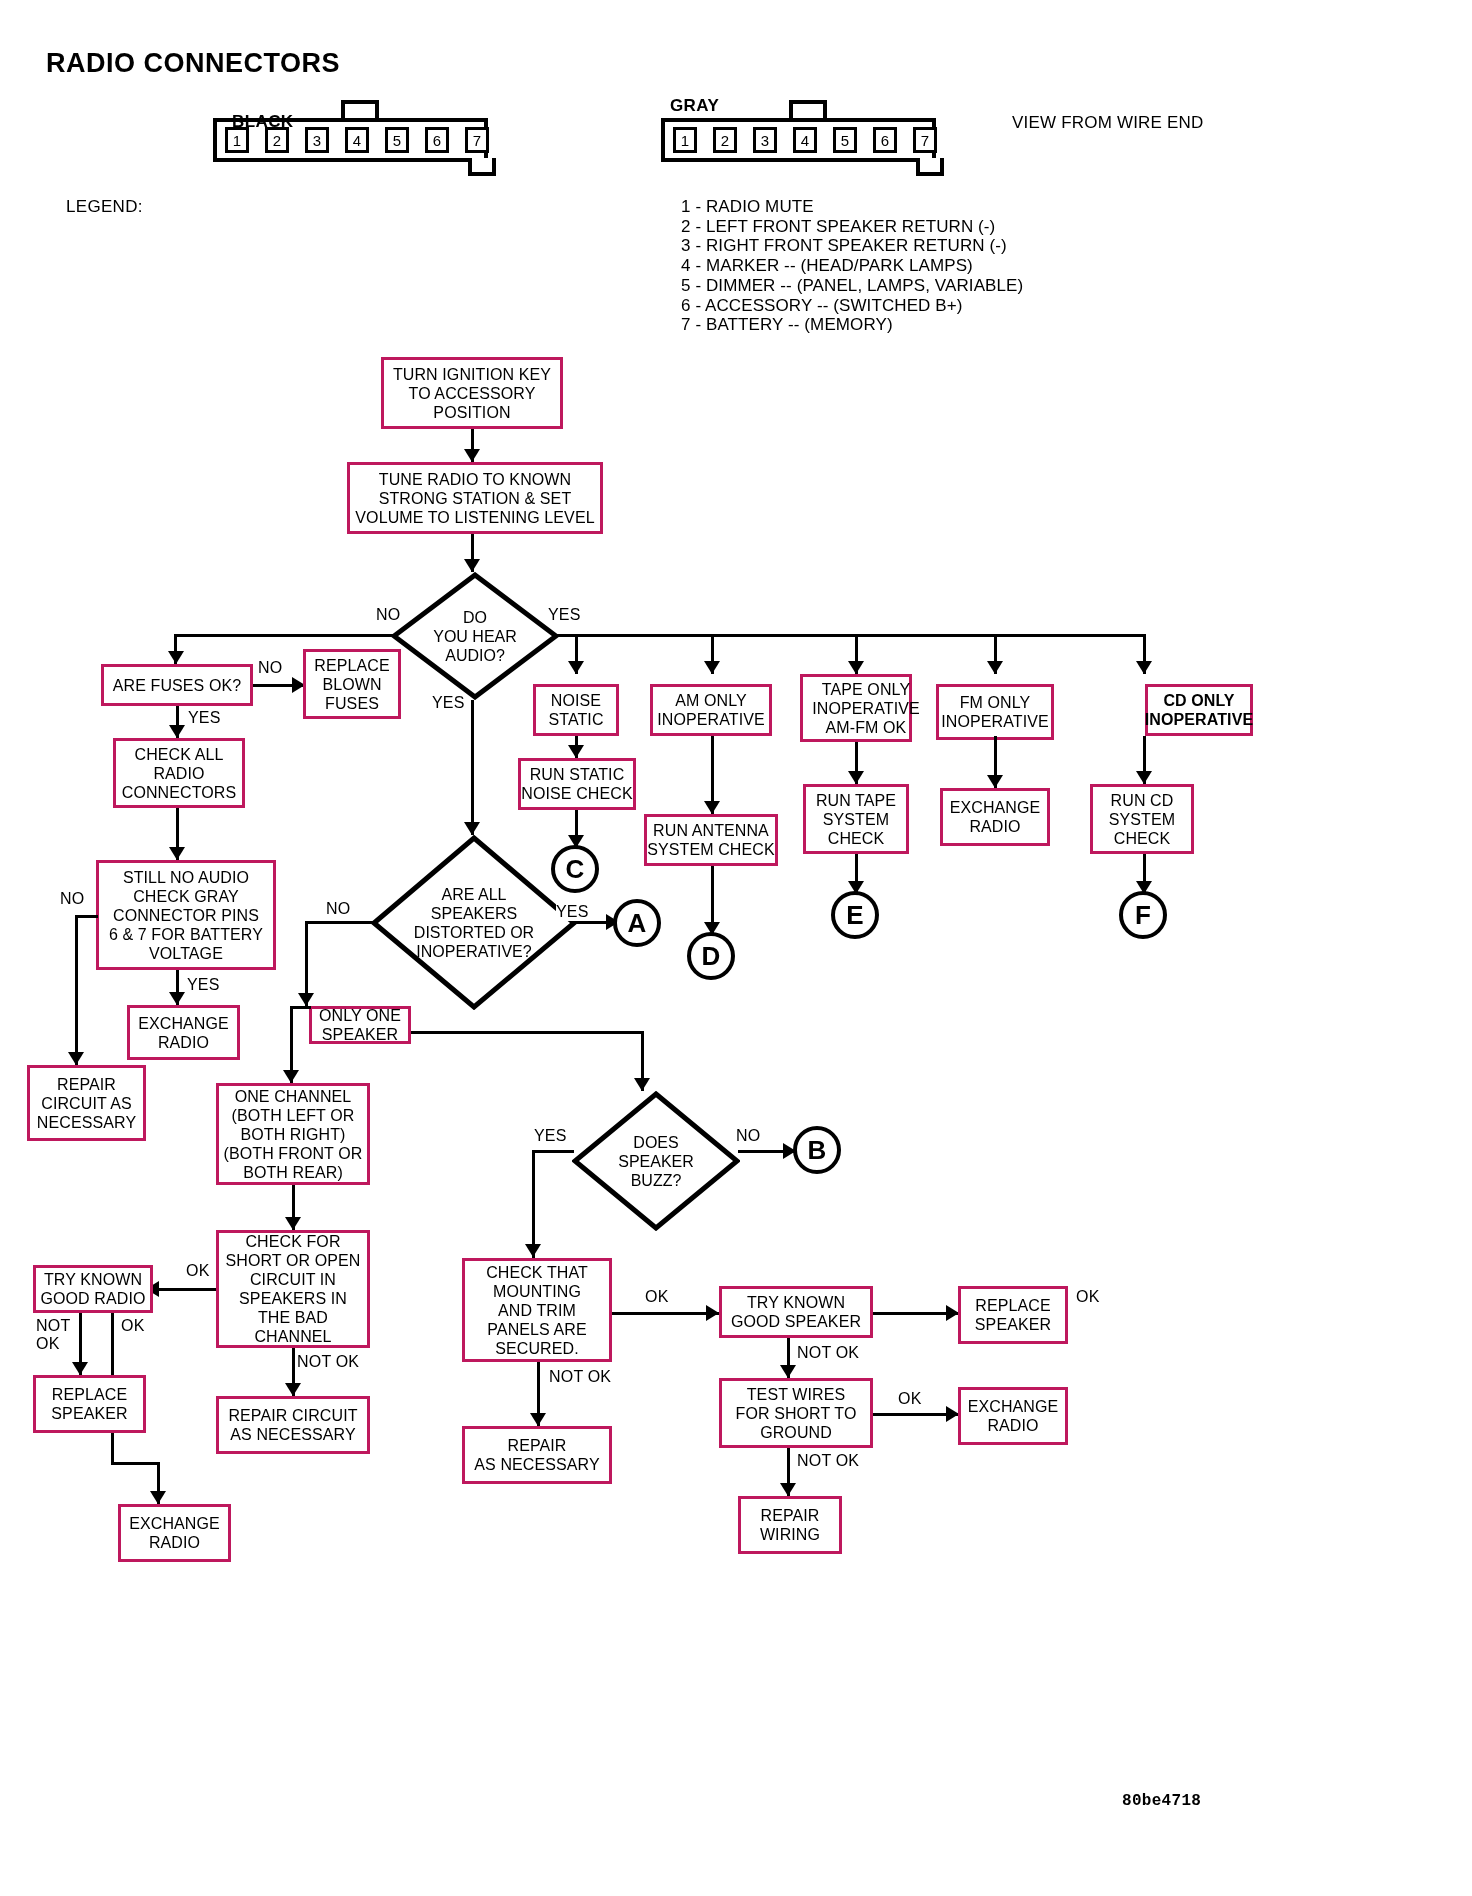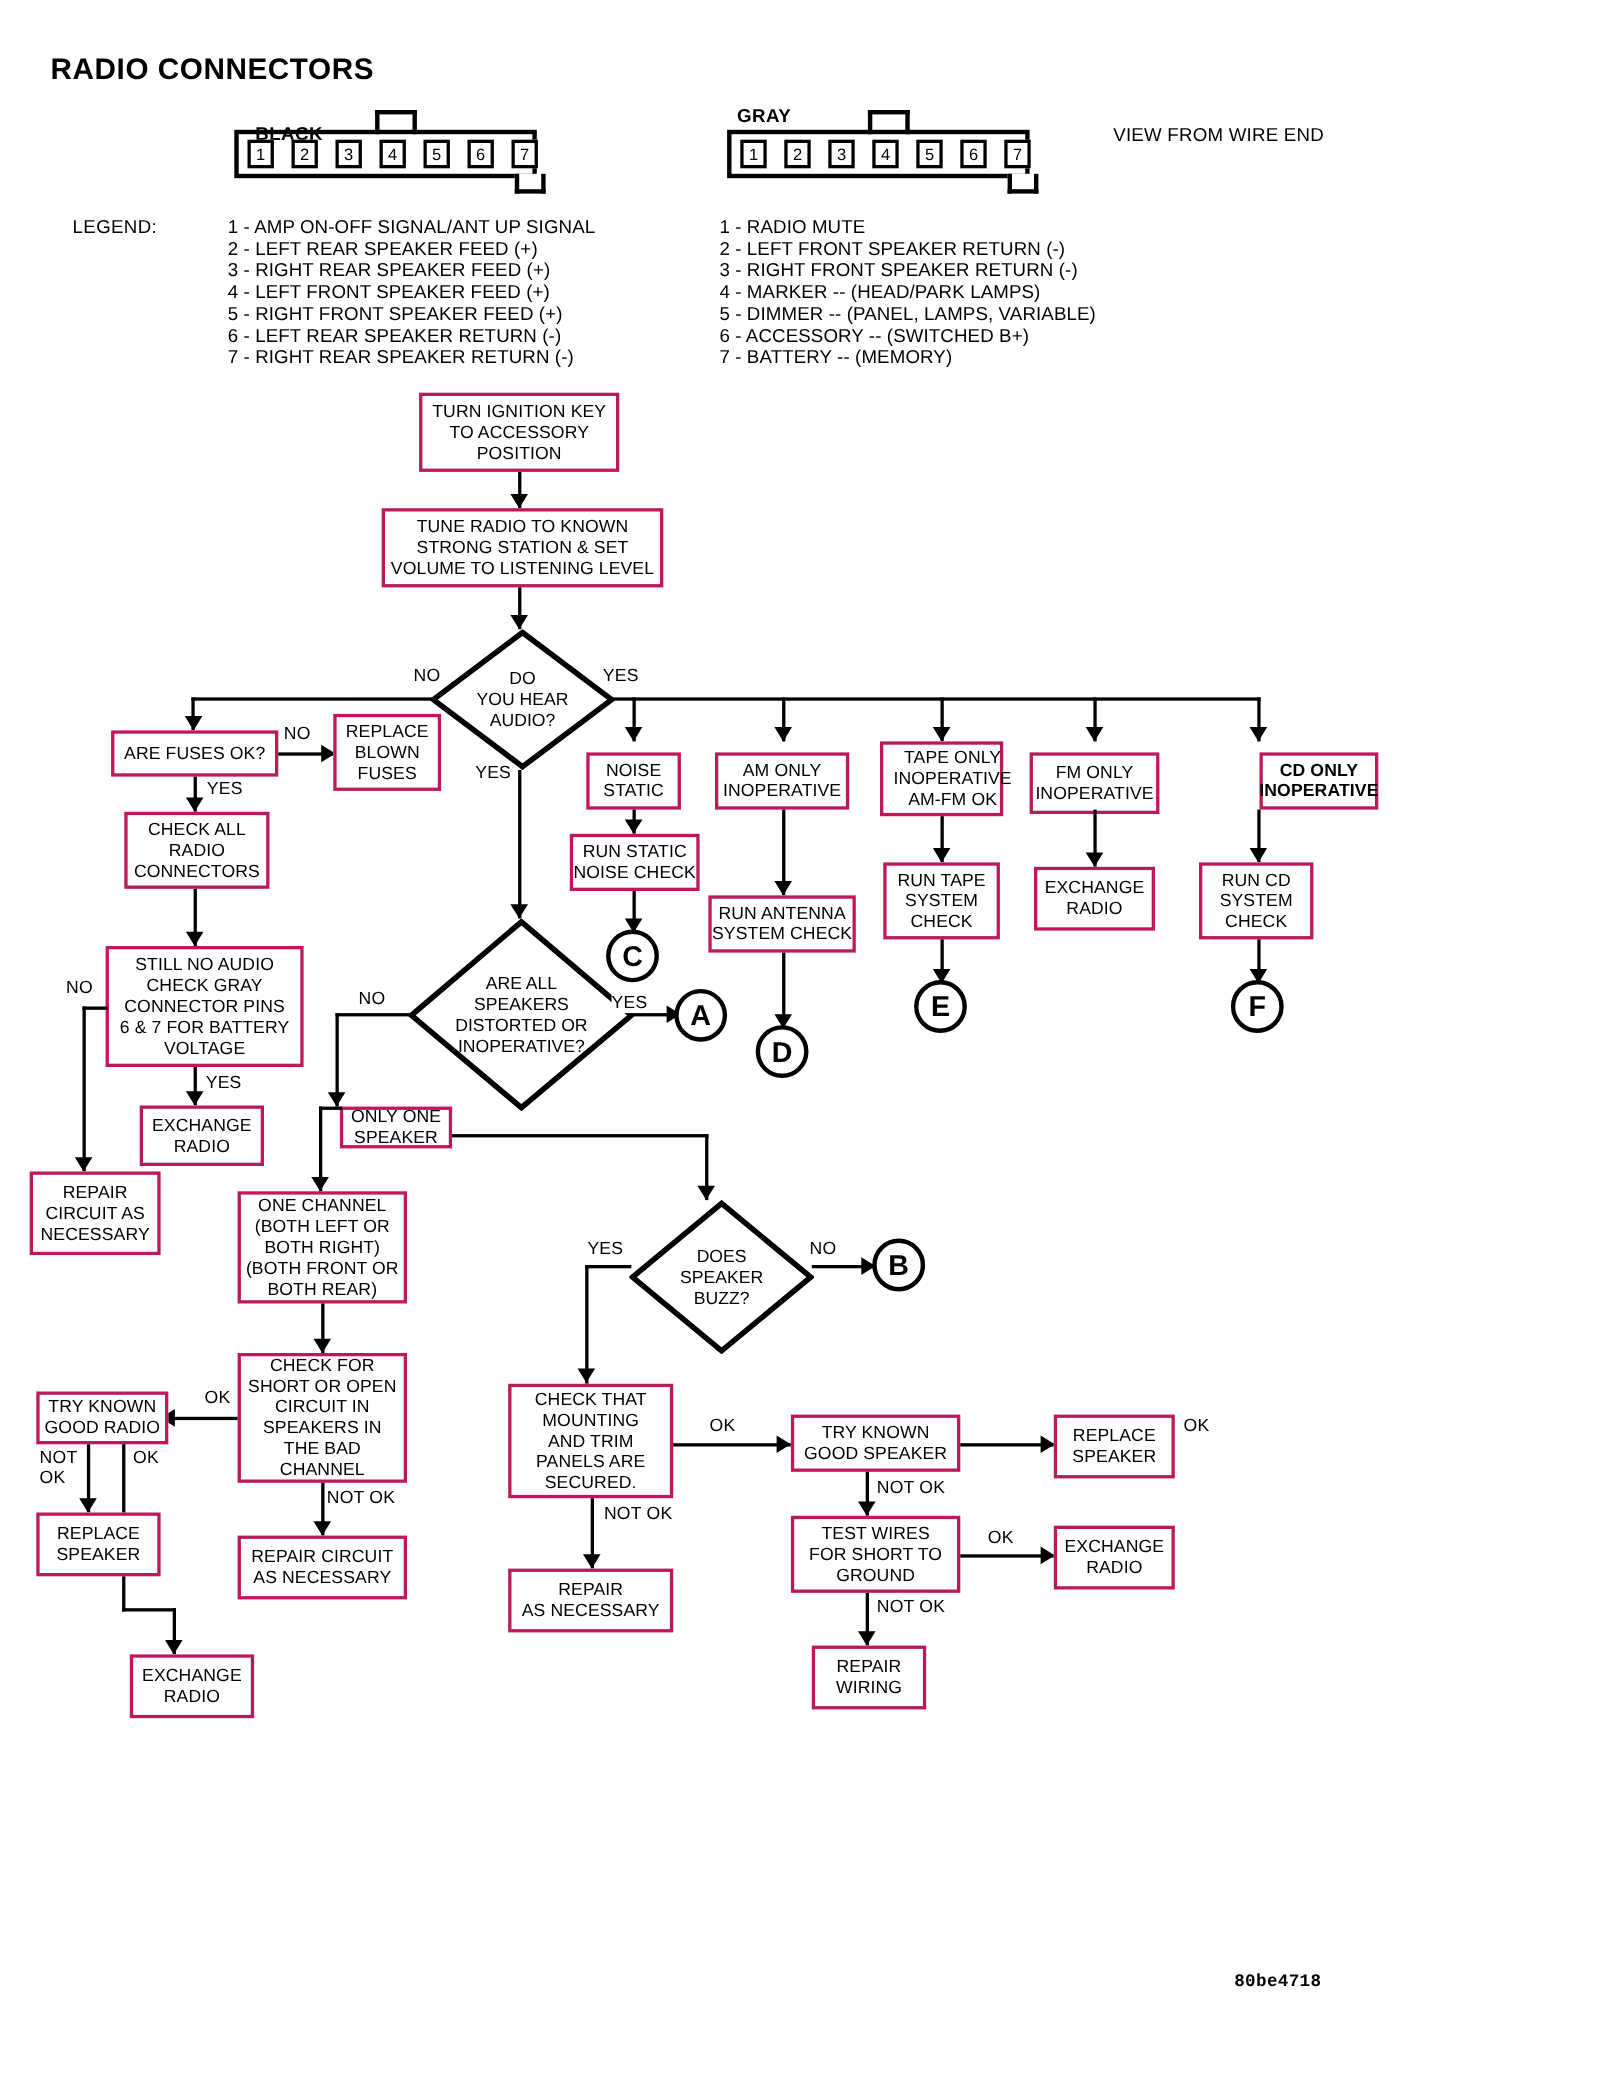--- a/index.html
+++ b/index.html
@@ -85,28 +85,21 @@
     <div class="pin" style="left:132px;top:27px;">4</div>
     <div class="pin" style="left:172px;top:27px;">5</div>
     <div class="pin" style="left:212px;top:27px;">6</div>
     <div class="pin" style="left:252px;top:27px;">7</div>
   </div>
 
   <div class="abs view-note" style="left:1012px;top:112px;" style2="">VIEW FROM
 WIRE END</div>
 
   <div class="abs legend-head" style="left:66px;top:197px;">LEGEND:</div>
-  <div class="abs legend-list" style="left:207px;top:197px;">1 - AMP ON-OFF SIGNAL/ANT UP SIGNAL
-2 - LEFT REAR SPEAKER FEED (+)
-3 - RIGHT REAR SPEAKER FEED (+)
-4 - LEFT FRONT SPEAKER FEED (+)
-5 - RIGHT FRONT SPEAKER FEED (+)
-6 - LEFT REAR SPEAKER RETURN (-)
-7 - RIGHT REAR SPEAKER RETURN (-)</div>
-  <div class="abs legend-list" style="left:654px;top:197px;">1 - RADIO MUTE
+  <div class="abs legend-list" style="left:681px;top:197px;">1 - RADIO MUTE
 2 - LEFT FRONT SPEAKER RETURN (-)
 3 - RIGHT FRONT SPEAKER RETURN (-)
 4 - MARKER -- (HEAD/PARK LAMPS)
 5 - DIMMER -- (PANEL, LAMPS, VARIABLE)
 6 - ACCESSORY -- (SWITCHED B+)
 7 - BATTERY -- (MEMORY)</div>
 
   <div class="box" style="left:381px;top:357px;width:182px;height:72px;">TURN IGNITION KEY
 TO ACCESSORY
 POSITION</div>

